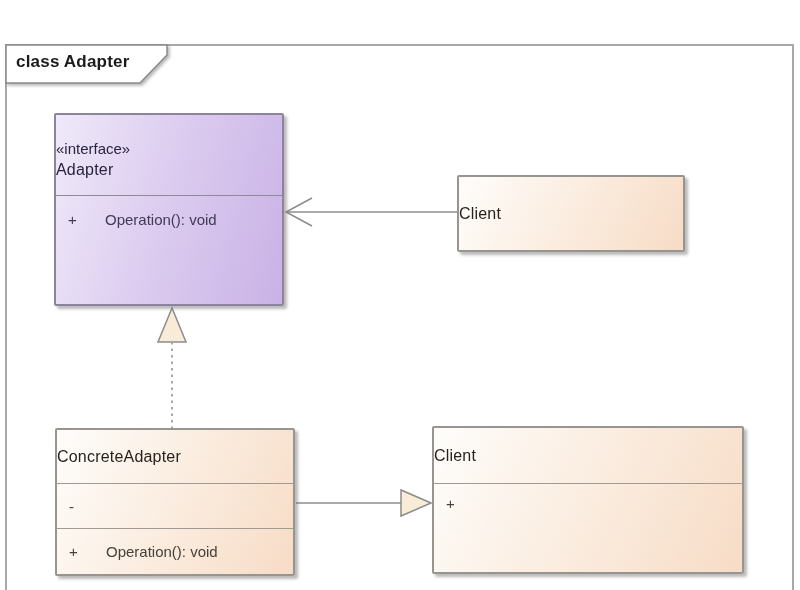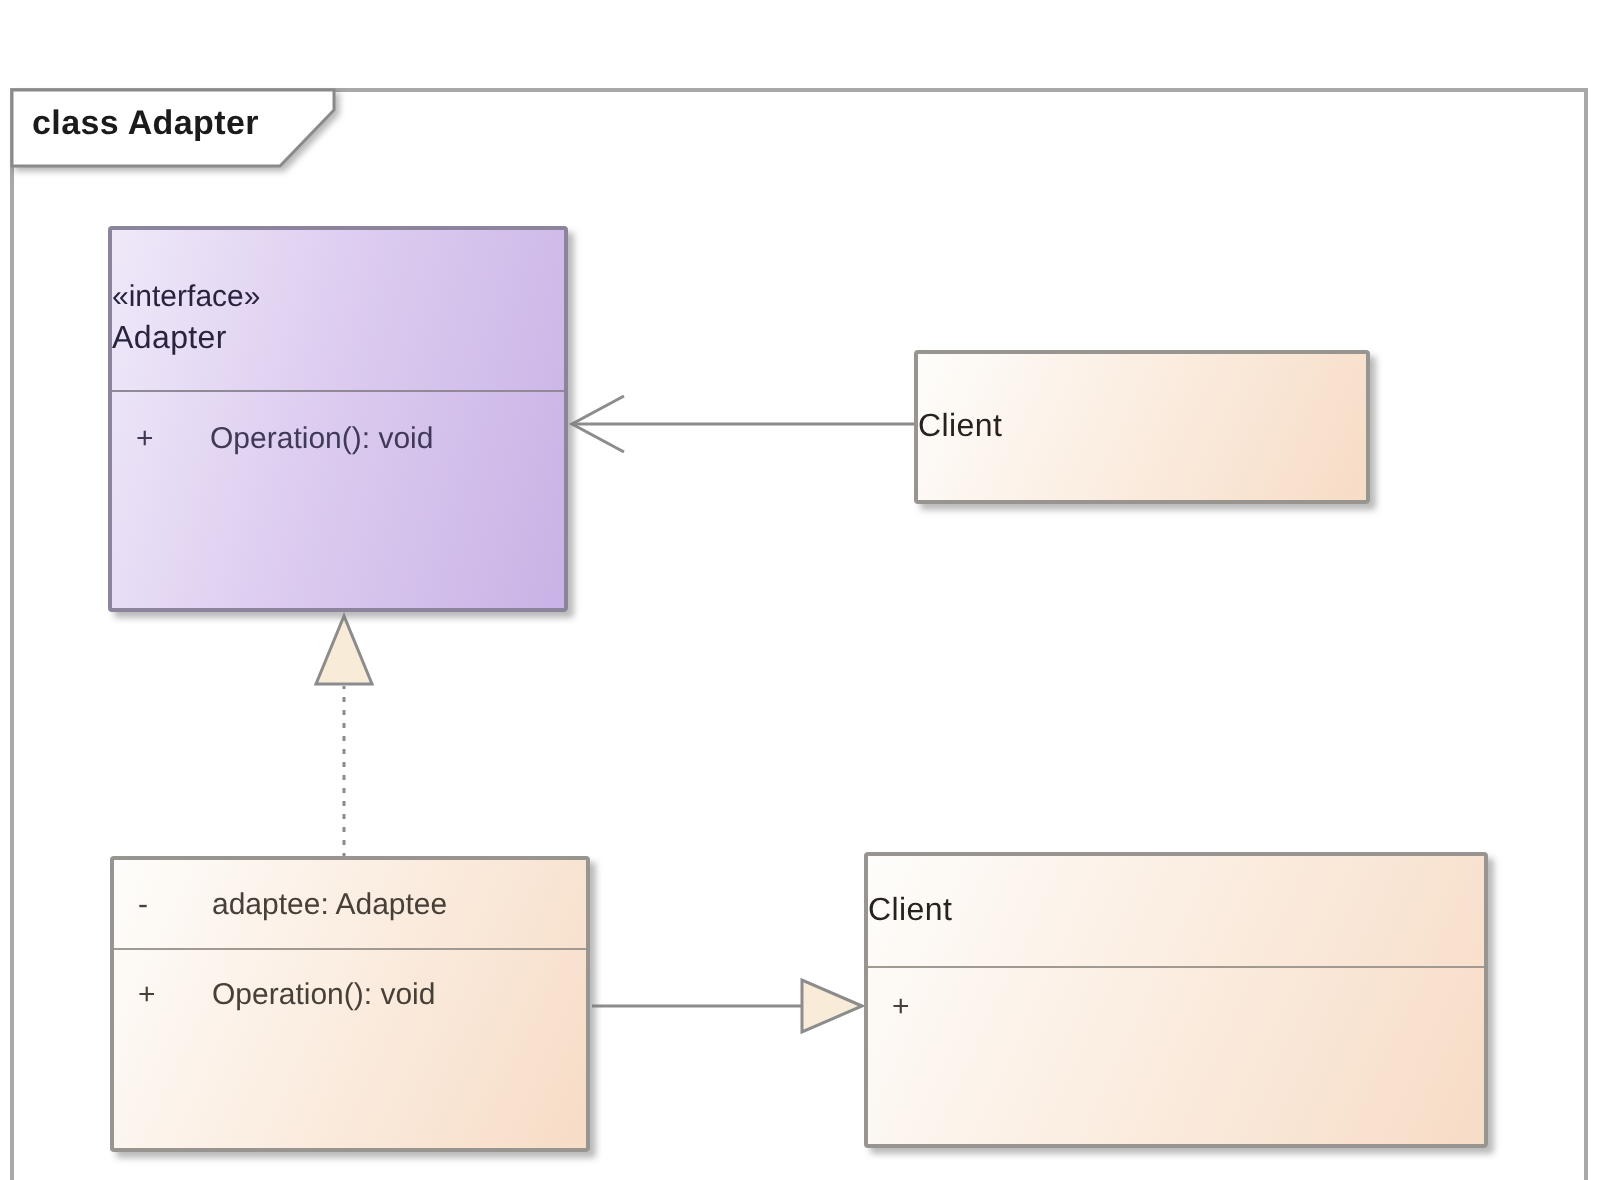--- a/index.html
+++ b/index.html
@@ -139,24 +139,26 @@
     </div>
   </div>
 
   <div id="box-client" class="uml-class cream">
     <div class="name-compartment">
       <div class="class-name">Client</div>
     </div>
   </div>
 
   <div id="box-concrete" class="uml-class cream">
+    <div class="name-compartment sep">
+      <div class="class-name">ConcreteAdapter</div>
+    </div>
     <div class="member-compartment compartment-attrs sep">
       <div class="member">
         <span class="vis">-</span>
-        <span>adaptee: Adaptee</span>
       </div>
     </div>
     <div class="member-compartment compartment-ops">
       <div class="member">
         <span class="vis">+</span>
         <span>Operation(): void</span>
       </div>
     </div>
   </div>
 

